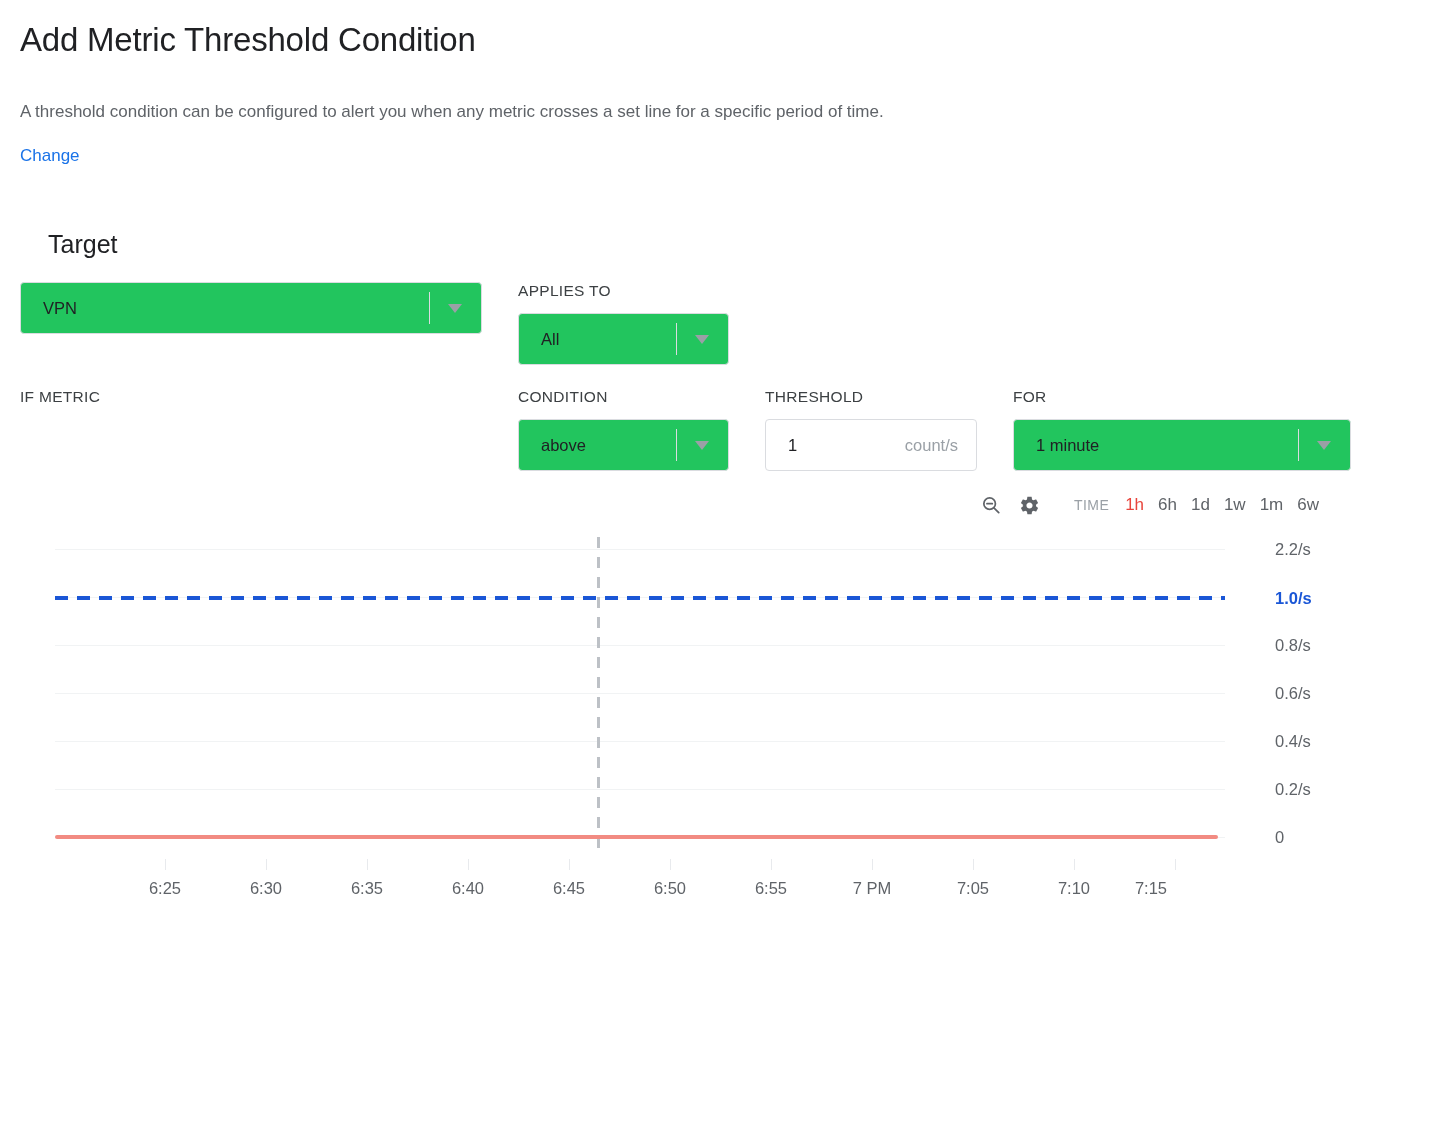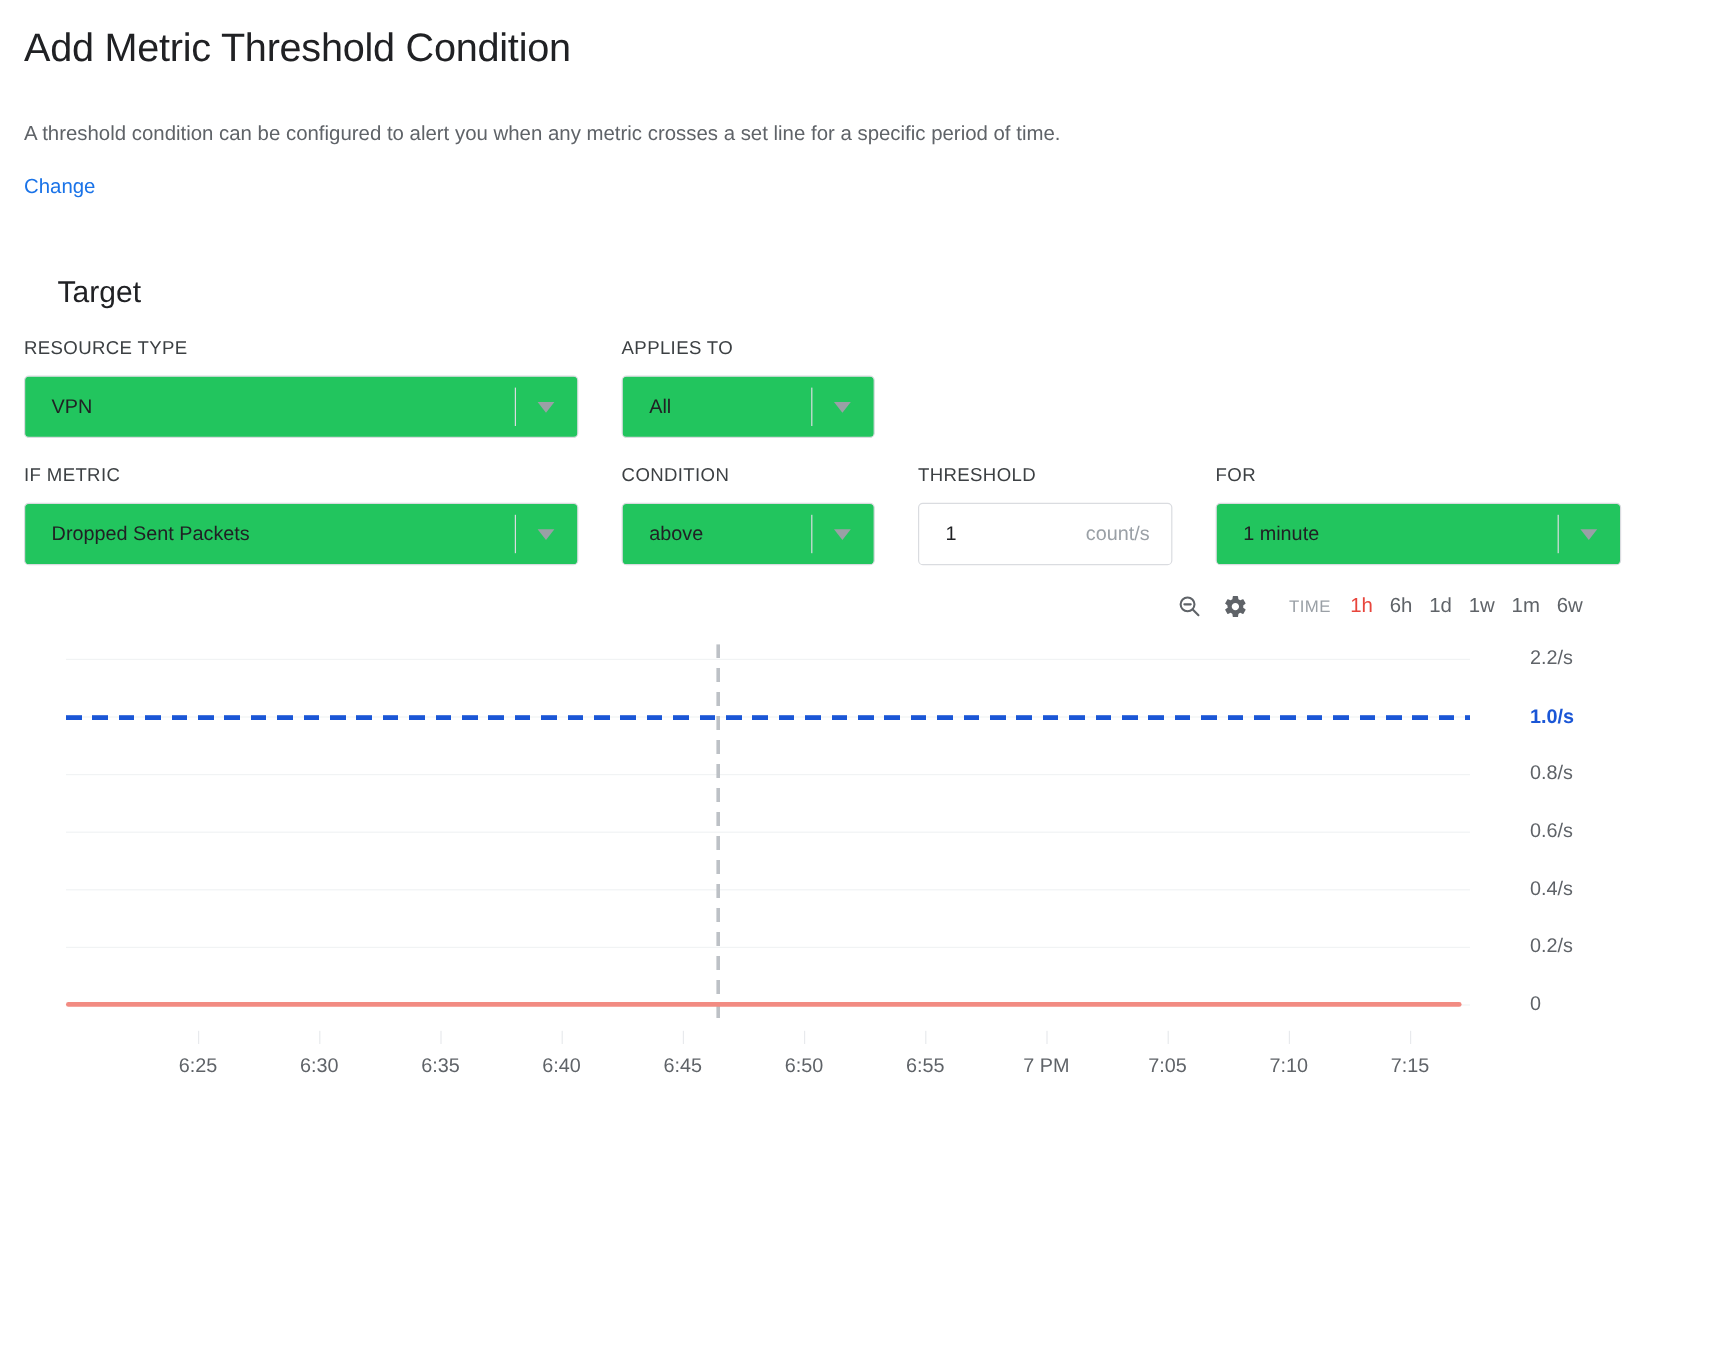--- a/index.html
+++ b/index.html
@@ -249,21 +249,20 @@
   <div class="page-desc">A threshold condition can be configured to alert you when any metric crosses a set line for a specific period of time.</div>
 
   <a class="change-link">Change</a>
 
   
   <h2 class="section-title">Target</h2>
 
   <div class="field-row">
 
     <div class="field" style="width:462px;">
-      <span class="field-label">RESOURCE TYPE</span>
       <div class="select-box">
         <div class="select-value">VPN</div>
         <div class="select-caret-wrap">
           <span class="caret"></span>
         </div>
       </div>
     </div>
 
     <div class="field" style="width:211px; margin-left:36px;">
       <span class="field-label">APPLIES TO</span>
@@ -276,26 +275,20 @@
     </div>
 
   </div>
 
   
 
   <div class="field-row">
 
     <div class="field" style="width:462px;">
       <span class="field-label">IF METRIC</span>
-      <div class="select-box">
-        <div class="select-value">Dropped Sent Packets</div>
-        <div class="select-caret-wrap">
-          <span class="caret"></span>
-        </div>
-      </div>
     </div>
 
     <div class="field" style="width:211px; margin-left:36px;">
       <span class="field-label">CONDITION</span>
       <div class="select-box">
         <div class="select-value">above</div>
         <div class="select-caret-wrap">
           <span class="caret"></span>
         </div>
       </div>
@@ -391,18 +384,18 @@
       <div class="xlabel" style="left:145px;">6:25</div>
       <div class="xlabel" style="left:246px;">6:30</div>
       <div class="xlabel" style="left:347px;">6:35</div>
       <div class="xlabel" style="left:448px;">6:40</div>
       <div class="xlabel" style="left:549px;">6:45</div>
       <div class="xlabel" style="left:650px;">6:50</div>
       <div class="xlabel" style="left:751px;">6:55</div>
       <div class="xlabel" style="left:852px;">7 PM</div>
       <div class="xlabel" style="left:953px;">7:05</div>
       <div class="xlabel" style="left:1054px;">7:10</div>
-      <div class="xlabel" style="left:1155px;">7:15</div>
+      <div class="xlabel" style="left:1131px;">7:15</div>
     </div>
 
   </div>
 
 </div>
 
 </body></html>

